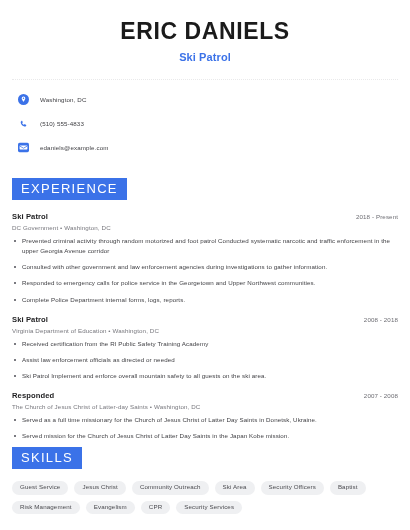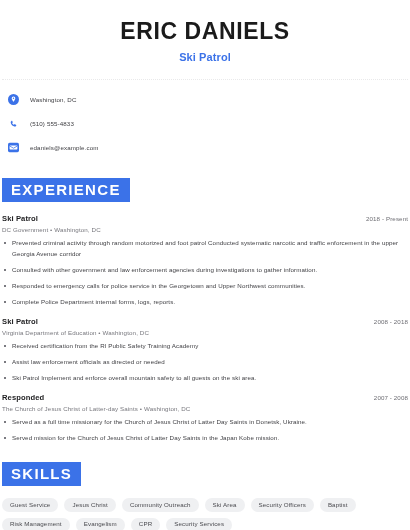--- a/index.html
+++ b/index.html
@@ -15,21 +15,21 @@
     color: #222222;
     -webkit-font-smoothing: antialiased;
   }
 
   .page {
     position: relative;
     width: 410px;
     height: 530px;
     background: #ffffff;
     box-sizing: border-box;
-    padding: 0 2px;
+    padding: 0 12px;
   }
 
   
   .header {
     padding-top: 19px;
     text-align: center;
   }
   .full-name {
     font-size: 23px;
     font-weight: bold;
@@ -78,22 +78,22 @@
     color: #3e3e42;
     letter-spacing: 0.12px;
   }
 
   
   .section { margin-top: 0; }
   .section-chip {
     display: inline-block;
     background: #3B72E8;
     color: #ffffff;
-    font-size: 15px;
-    font-weight: bold;
+    font-size: 13px;
+    font-weight: normal;
     letter-spacing: 1.3px;
     padding: 4px 9px 4px 9px;
     line-height: 1.08;
     text-align: center;
   }
 
   .experience-block { margin-top: 12px; }
 
   .entry { margin-bottom: 0; }
   .entry + .entry { margin-top: 10px; }
@@ -141,21 +141,21 @@
     content: "";
     position: absolute;
     left: 2px;
     top: 4px;
     width: 2px;
     height: 2px;
     background: #7a7a80;
   }
 
   
-  .skills-section { margin-top: 19px; }
+  .skills-section { margin-top: 6px; }
   .skills-wrap {
     margin-top: 12px;
     display: flex;
     flex-wrap: wrap;
     gap: 6px 6px;
     max-width: 372px;
   }
   .skill-chip {
     background: #eff0f2;
     border-radius: 9px;

